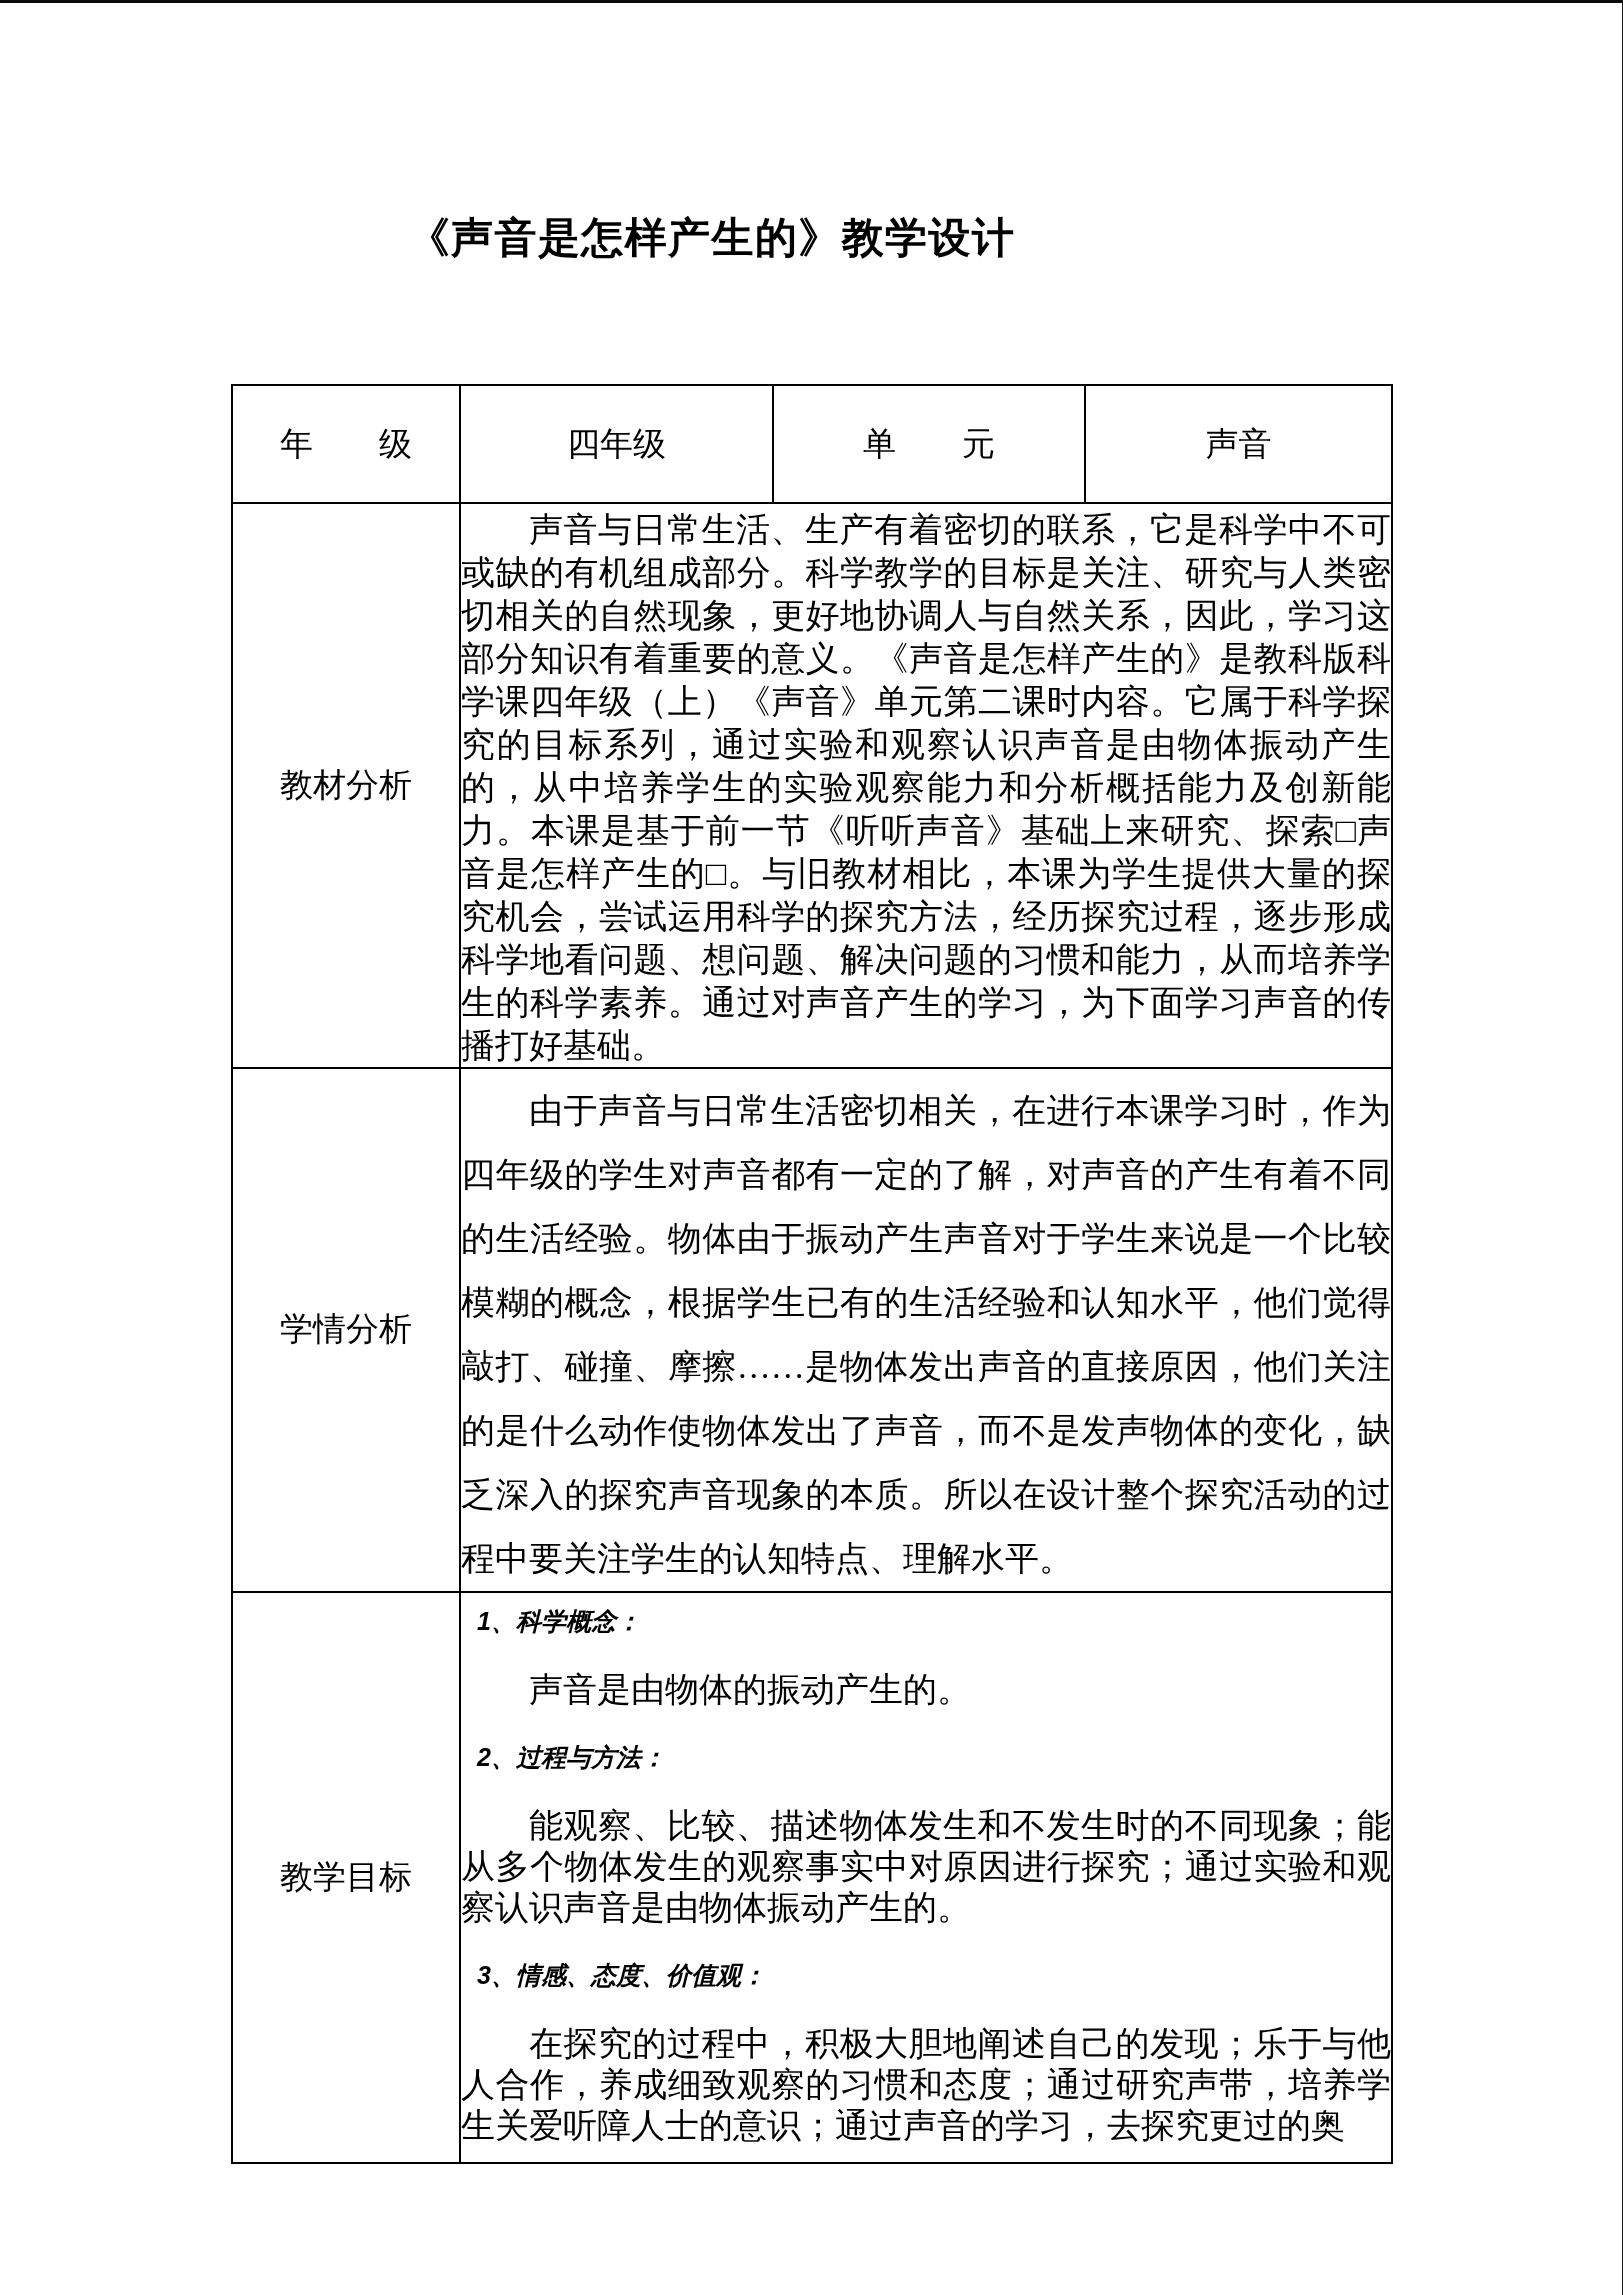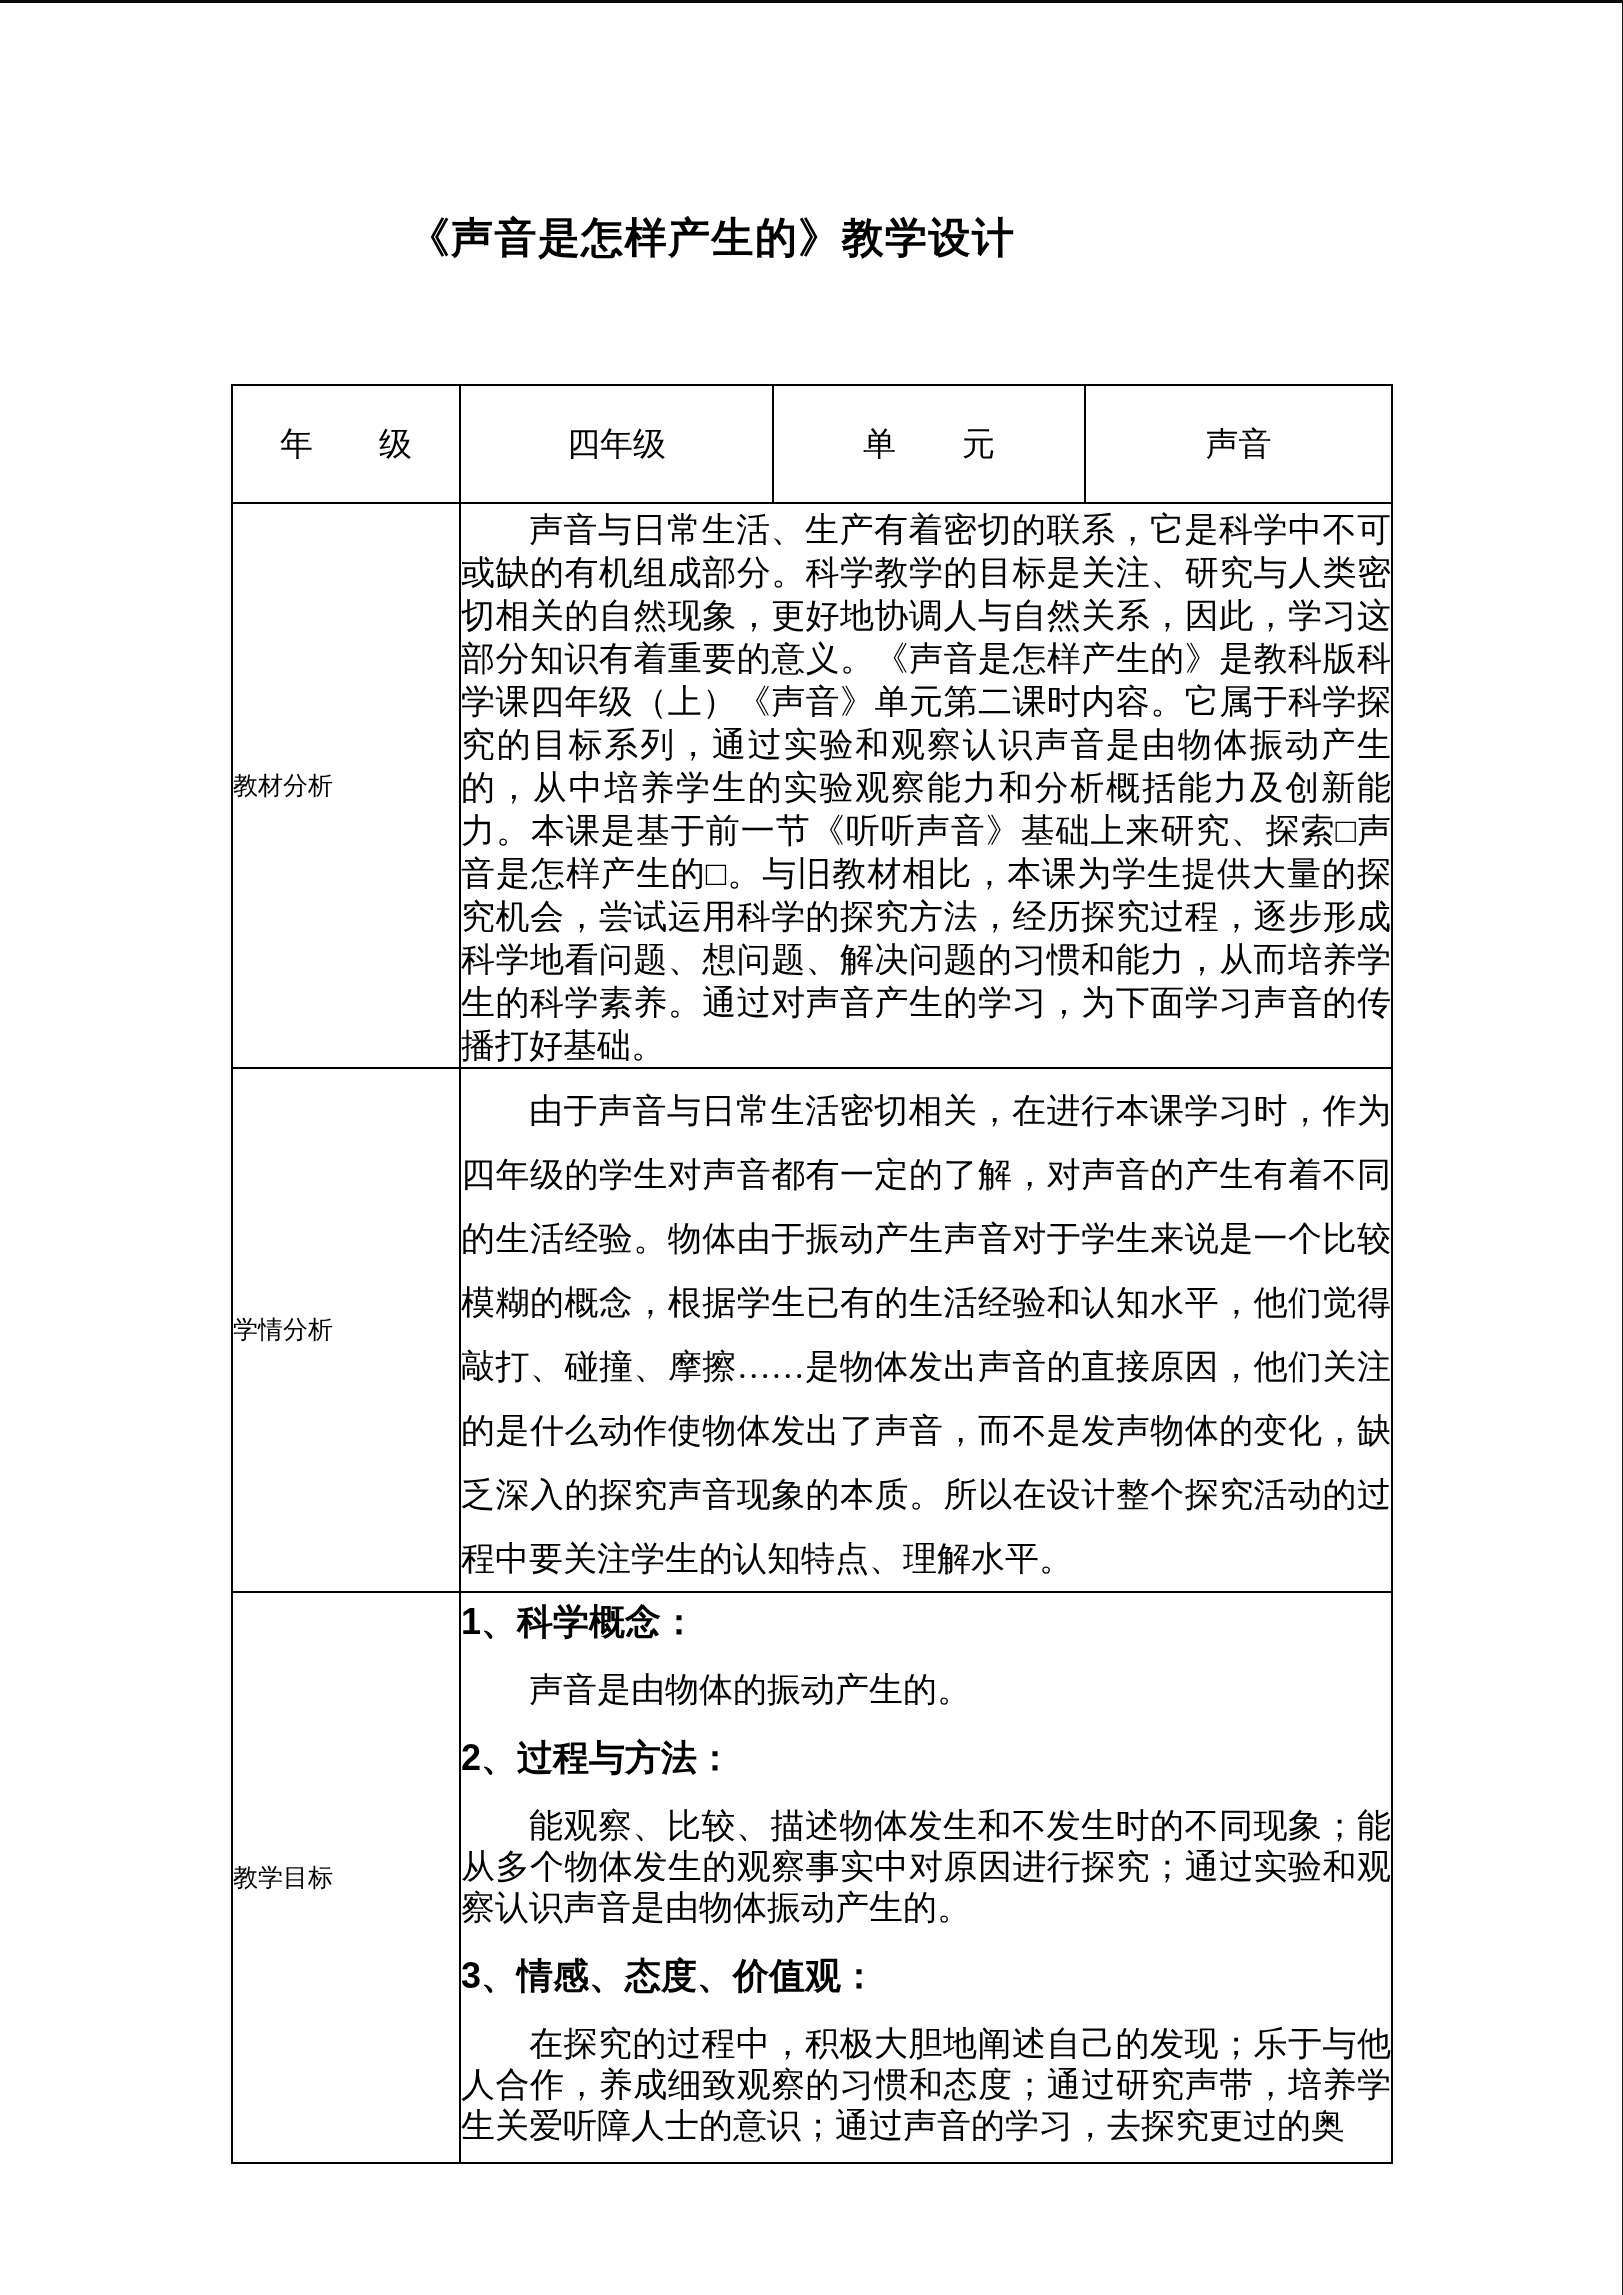--- a/index.html
+++ b/index.html
@@ -14,32 +14,32 @@
     position:absolute;left:0;top:210px;width:1423px;
     text-align:center;font-size:42px;font-weight:bold;letter-spacing:1.4px;
   }
   table.layout{
     position:absolute;left:231px;top:384px;width:1160px;
     border-collapse:collapse;table-layout:fixed;
     border:2.7px solid #000;
   }
   table.layout td{border:2px solid #000;vertical-align:middle;padding:0;}
   .hdr-cell{height:116px;text-align:center;font-size:33px;margin-left:48px;}
-  .label-cell{font-size:25px;vertical-align:middle;}
+  .label-cell{text-align:center;font-size:33px;vertical-align:middle;}
   .content-cell{vertical-align:top;text-align:justify;padding:0 13.6px 0 15px;font-size:34px;}
   .row-material{height:557px;}
   .row-learner{height:419px;}
   .row-goals{height:564px;}
   .para{margin:0;text-indent:2em;}
   .para.material{line-height:43px;padding-top:4.1px;}
   .para.learner{line-height:64px;padding-top:9.5px;}
   .goals-wrap{padding-top:8.2px;}
   .goal-heading{
     font-family:"Liberation Sans","DejaVu Sans",sans-serif;
-    font-weight:bold;font-size:36px;line-height:41px;margin:0 0 27px 0;text-indent:0;
+    font-weight:bold;font-size:25px;line-height:41px;margin:0 0 27px 16px;text-indent:0;font-style:italic;
   }
   .goal-body{font-size:34px;line-height:41px;margin:0 0 27px 0;text-indent:2em;}
   .goal-body:last-child{margin-bottom:16px;}
 </style>
 </head>
 <body>
 
 <div class="edge-top"></div>
 <div class="edge-right"></div>
 

